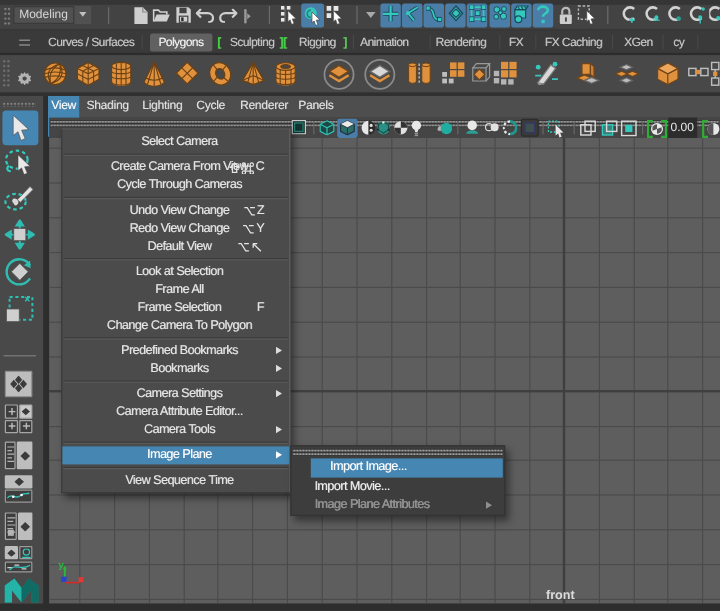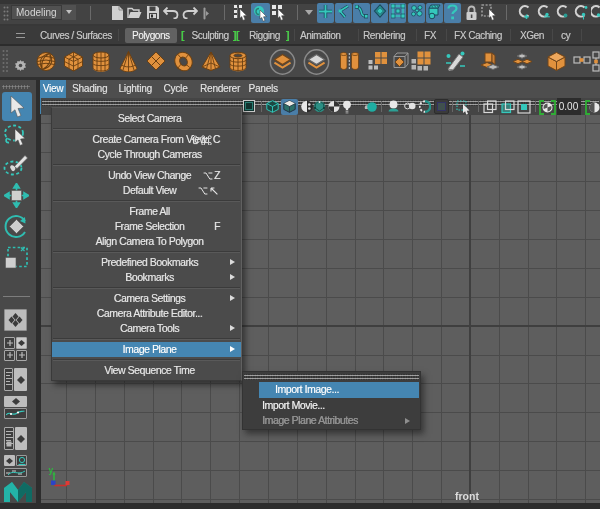--- a/index.html
+++ b/index.html
@@ -787,32 +787,39 @@
     <span>C</span>
       </span></div>
   <div class="mi">Cycle Through Cameras</div>
   <div class="msep"></div>
   <div class="mi">Undo View Change<span class="sc">
         <svg width="10" height="10" viewBox="0 0 10 10">
           <path d="M0.6 2 H3 L6.8 8 H9.4 M5.4 2 H9.4" fill="none" stroke="#e5e5e5" stroke-width="1"></path>
         </svg>
         <span>Z</span>
       </span></div>
+  <div class="mi">Redo View Change<span class="sc">
+        <svg width="10" height="10" viewBox="0 0 10 10">
+          <path d="M0.6 2 H3 L6.8 8 H9.4 M5.4 2 H9.4" fill="none" stroke="#e5e5e5" stroke-width="1"></path>
+        </svg>
+        <span>Y</span>
+      </span></div>
   <div class="mi">Default View<span class="sc">
         <svg width="10" height="10" viewBox="0 0 10 10">
           <path d="M0.6 2 H3 L6.8 8 H9.4 M5.4 2 H9.4" fill="none" stroke="#e5e5e5" stroke-width="1"></path>
         </svg>
         <svg width="10" height="10" viewBox="0 0 10 10">
           <path d="M8.4 8.4 L2 2 M2 2 H5.4 M2 2 V5.4" fill="none" stroke="#e5e5e5" stroke-width="1.1"></path>
         </svg>
       </span></div>
   <div class="msep"></div>
+  <div class="mi">Look at Selection</div>
   <div class="mi">Frame All</div>
   <div class="mi">Frame Selection<span class="sc">F</span></div>
-  <div class="mi">Align Camera To Polygon</div>
+  <div class="mi">Change Camera To Polygon</div>
   <div class="msep"></div>
   <div class="mi">Predefined Bookmarks<span class="arr"></span></div>
   <div class="mi">Bookmarks<span class="arr"></span></div>
   <div class="msep"></div>
   <div class="mi">Camera Settings<span class="arr"></span></div>
   <div class="mi">Camera Attribute Editor...</div>
   <div class="mi">Camera Tools<span class="arr"></span></div>
   <div class="msep"></div>
   <div class="mi hl">Image Plane<span class="arr" style="border-left-color:#fff;"></span></div>
   <div class="msep"></div>

